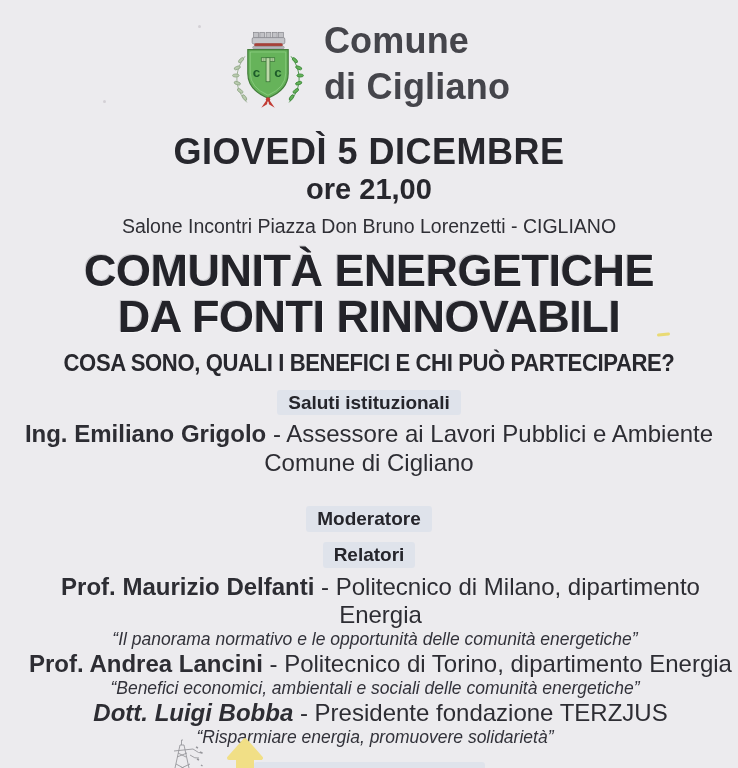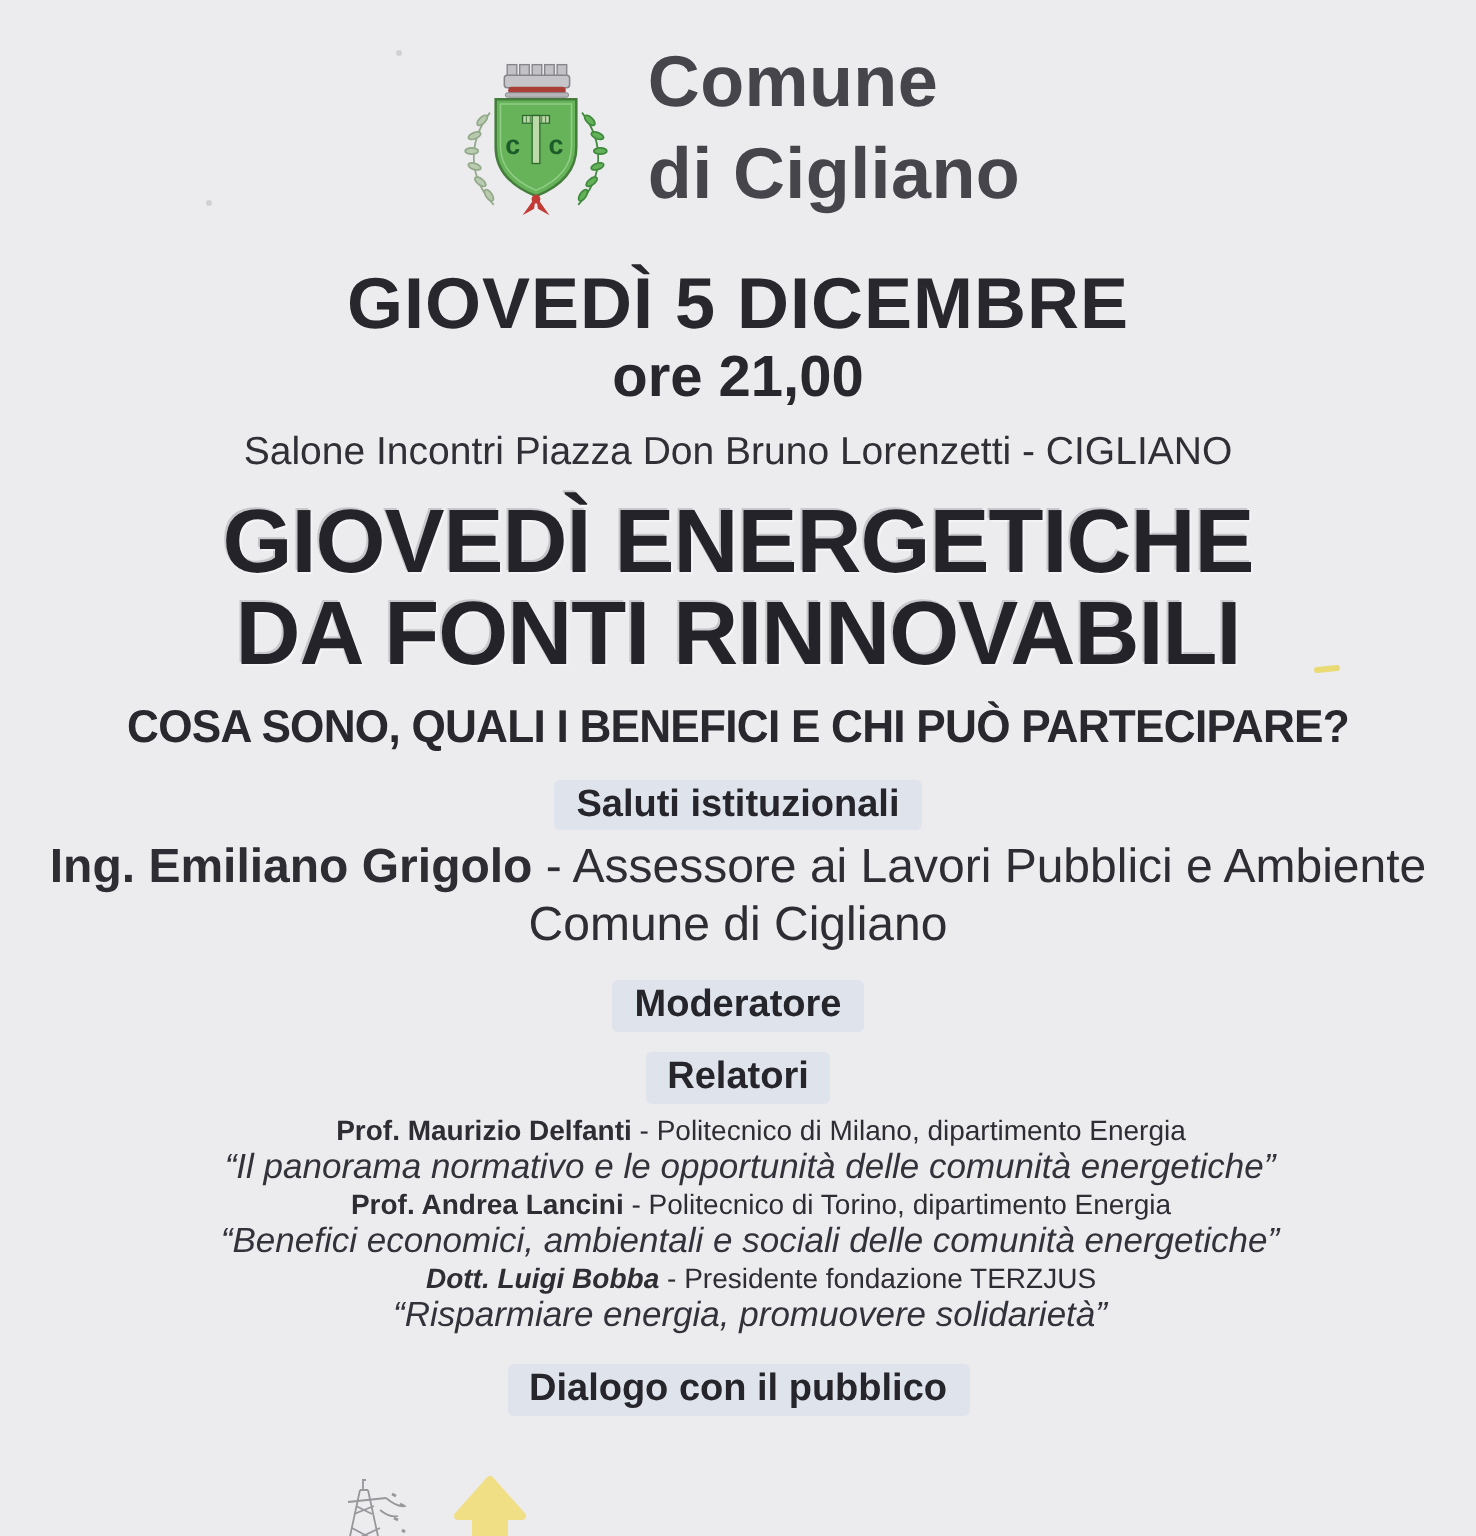--- a/index.html
+++ b/index.html
@@ -25,31 +25,31 @@
     text-shadow:1px 1px 0 rgba(255,255,255,.45), -1px -1px 0 rgba(90,90,98,.25);
   }
   .subtitle{margin-top:12px;font-size:23px;font-weight:bold;letter-spacing:-.4px;color:#28282e;transform:scaleX(.96);line-height:1.1;}
 
   .sec-heading{display:inline-block;font-size:19px;font-weight:bold;color:#25252b;
     background:rgba(213,221,233,.55);padding:2px 11px;border-radius:3px;line-height:1.15;}
   .saluti{margin-top:13px;}
   .person-line{margin-top:5px;font-size:24px;color:#2d2d33;line-height:1.2;}
   .person-line .pname{font-weight:bold;}
 
-  .moderatore{margin-top:12px;}
+  .moderatore{margin-top:28px;}
   .mod-name-wrap{position:relative;margin-top:8px;height:22px;}
   .whiteout{position:absolute;left:50%;top:-5px;transform:translateX(-44%);width:280px;height:30px;
     background:#faf9fa;border-radius:12px;filter:blur(2px);}
   .whiteout2{position:absolute;left:50%;top:-7px;transform:translateX(-28%);width:210px;height:12px;
     background:#fbfafb;border-radius:8px;filter:blur(2px);}
   .mod-name{position:relative;font-size:15.5px;font-weight:bold;color:#1d1d23;}
 
   .relatori{margin-top:10px;}
   .speakers{margin-top:5px;}
-  .speaker-line{font-size:14px;line-height:1.18;color:#2d2d33;padding-left:23px;}
+  .speaker-line{font-size:24px;line-height:1.18;color:#2d2d33;padding-left:23px;}
   .speaker-line .pname{font-weight:bold;}
   .speaker-line .pname.italic{font-style:italic;}
   .talk-line{font-size:17.5px;font-style:italic;line-height:1.18;color:#32323a;padding-left:12px;}
 
   .dialogo{margin-top:14px;}
 
   .scan-mark{position:absolute;left:657px;top:333px;width:13px;height:3px;background:#e9d75e;
     transform:rotate(-6deg);border-radius:2px;opacity:.85;}
   .pylon{position:absolute;left:160px;top:738px;width:46px;height:44px;}
   .arrow{position:absolute;left:226px;top:737px;width:38px;height:44px;}
@@ -112,21 +112,21 @@
       <div>Comune</div>
       <div>di Cigliano</div>
     </div>
   </div>
 
   <div class="date-line">GIOVEDÌ 5 DICEMBRE</div>
   <div class="time-line">ore 21,00</div>
   <div class="venue-line">Salone Incontri Piazza Don Bruno Lorenzetti - CIGLIANO</div>
 
   <div class="main-title">
-    <div>GIOVEDÌ ENERGETICHE</div>
+    <div>COMUNITÀ ENERGETICHE</div>
     <div>DA FONTI RINNOVABILI</div>
   </div>
   <div class="subtitle">COSA SONO, QUALI I BENEFICI E CHI PUÒ PARTECIPARE?</div>
 
   <div class="saluti">
     <span class="sec-heading">Saluti istituzionali</span>
     <div class="person-line">
       <span class="pname">Ing. Emiliano Grigolo</span>
       <span>- Assessore ai Lavori Pubblici e Ambiente Comune di Cigliano</span>
     </div>

